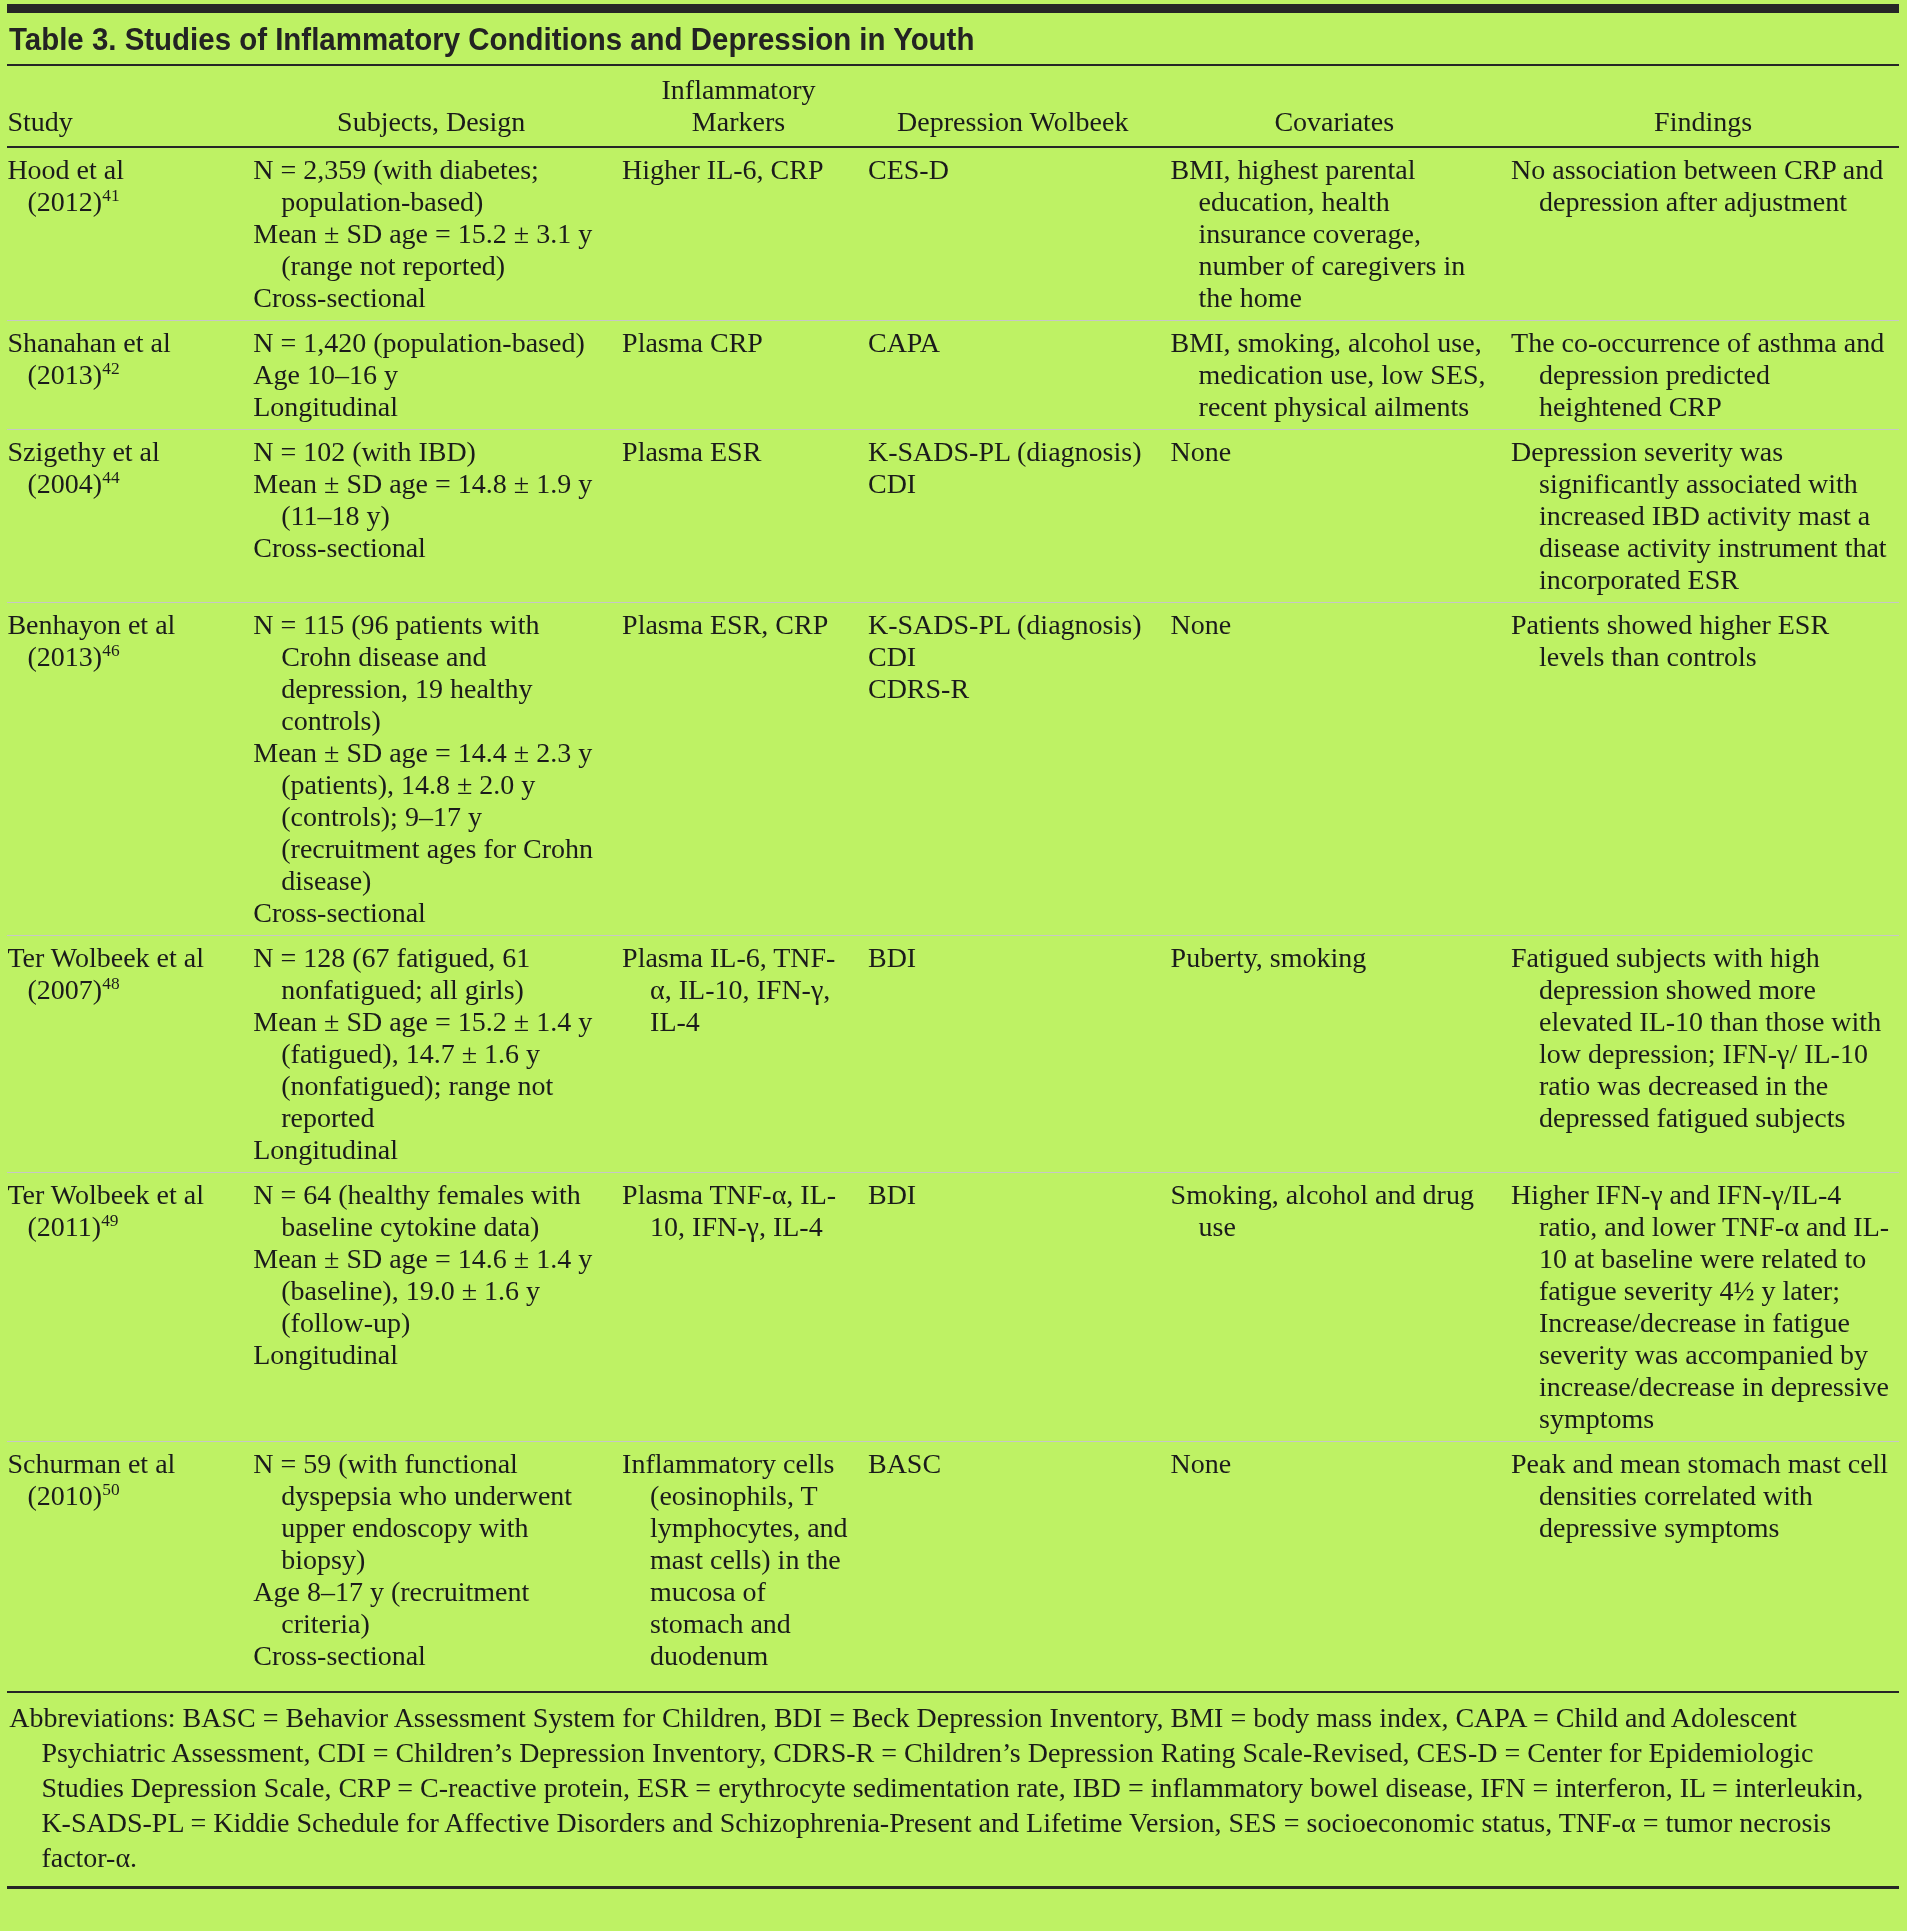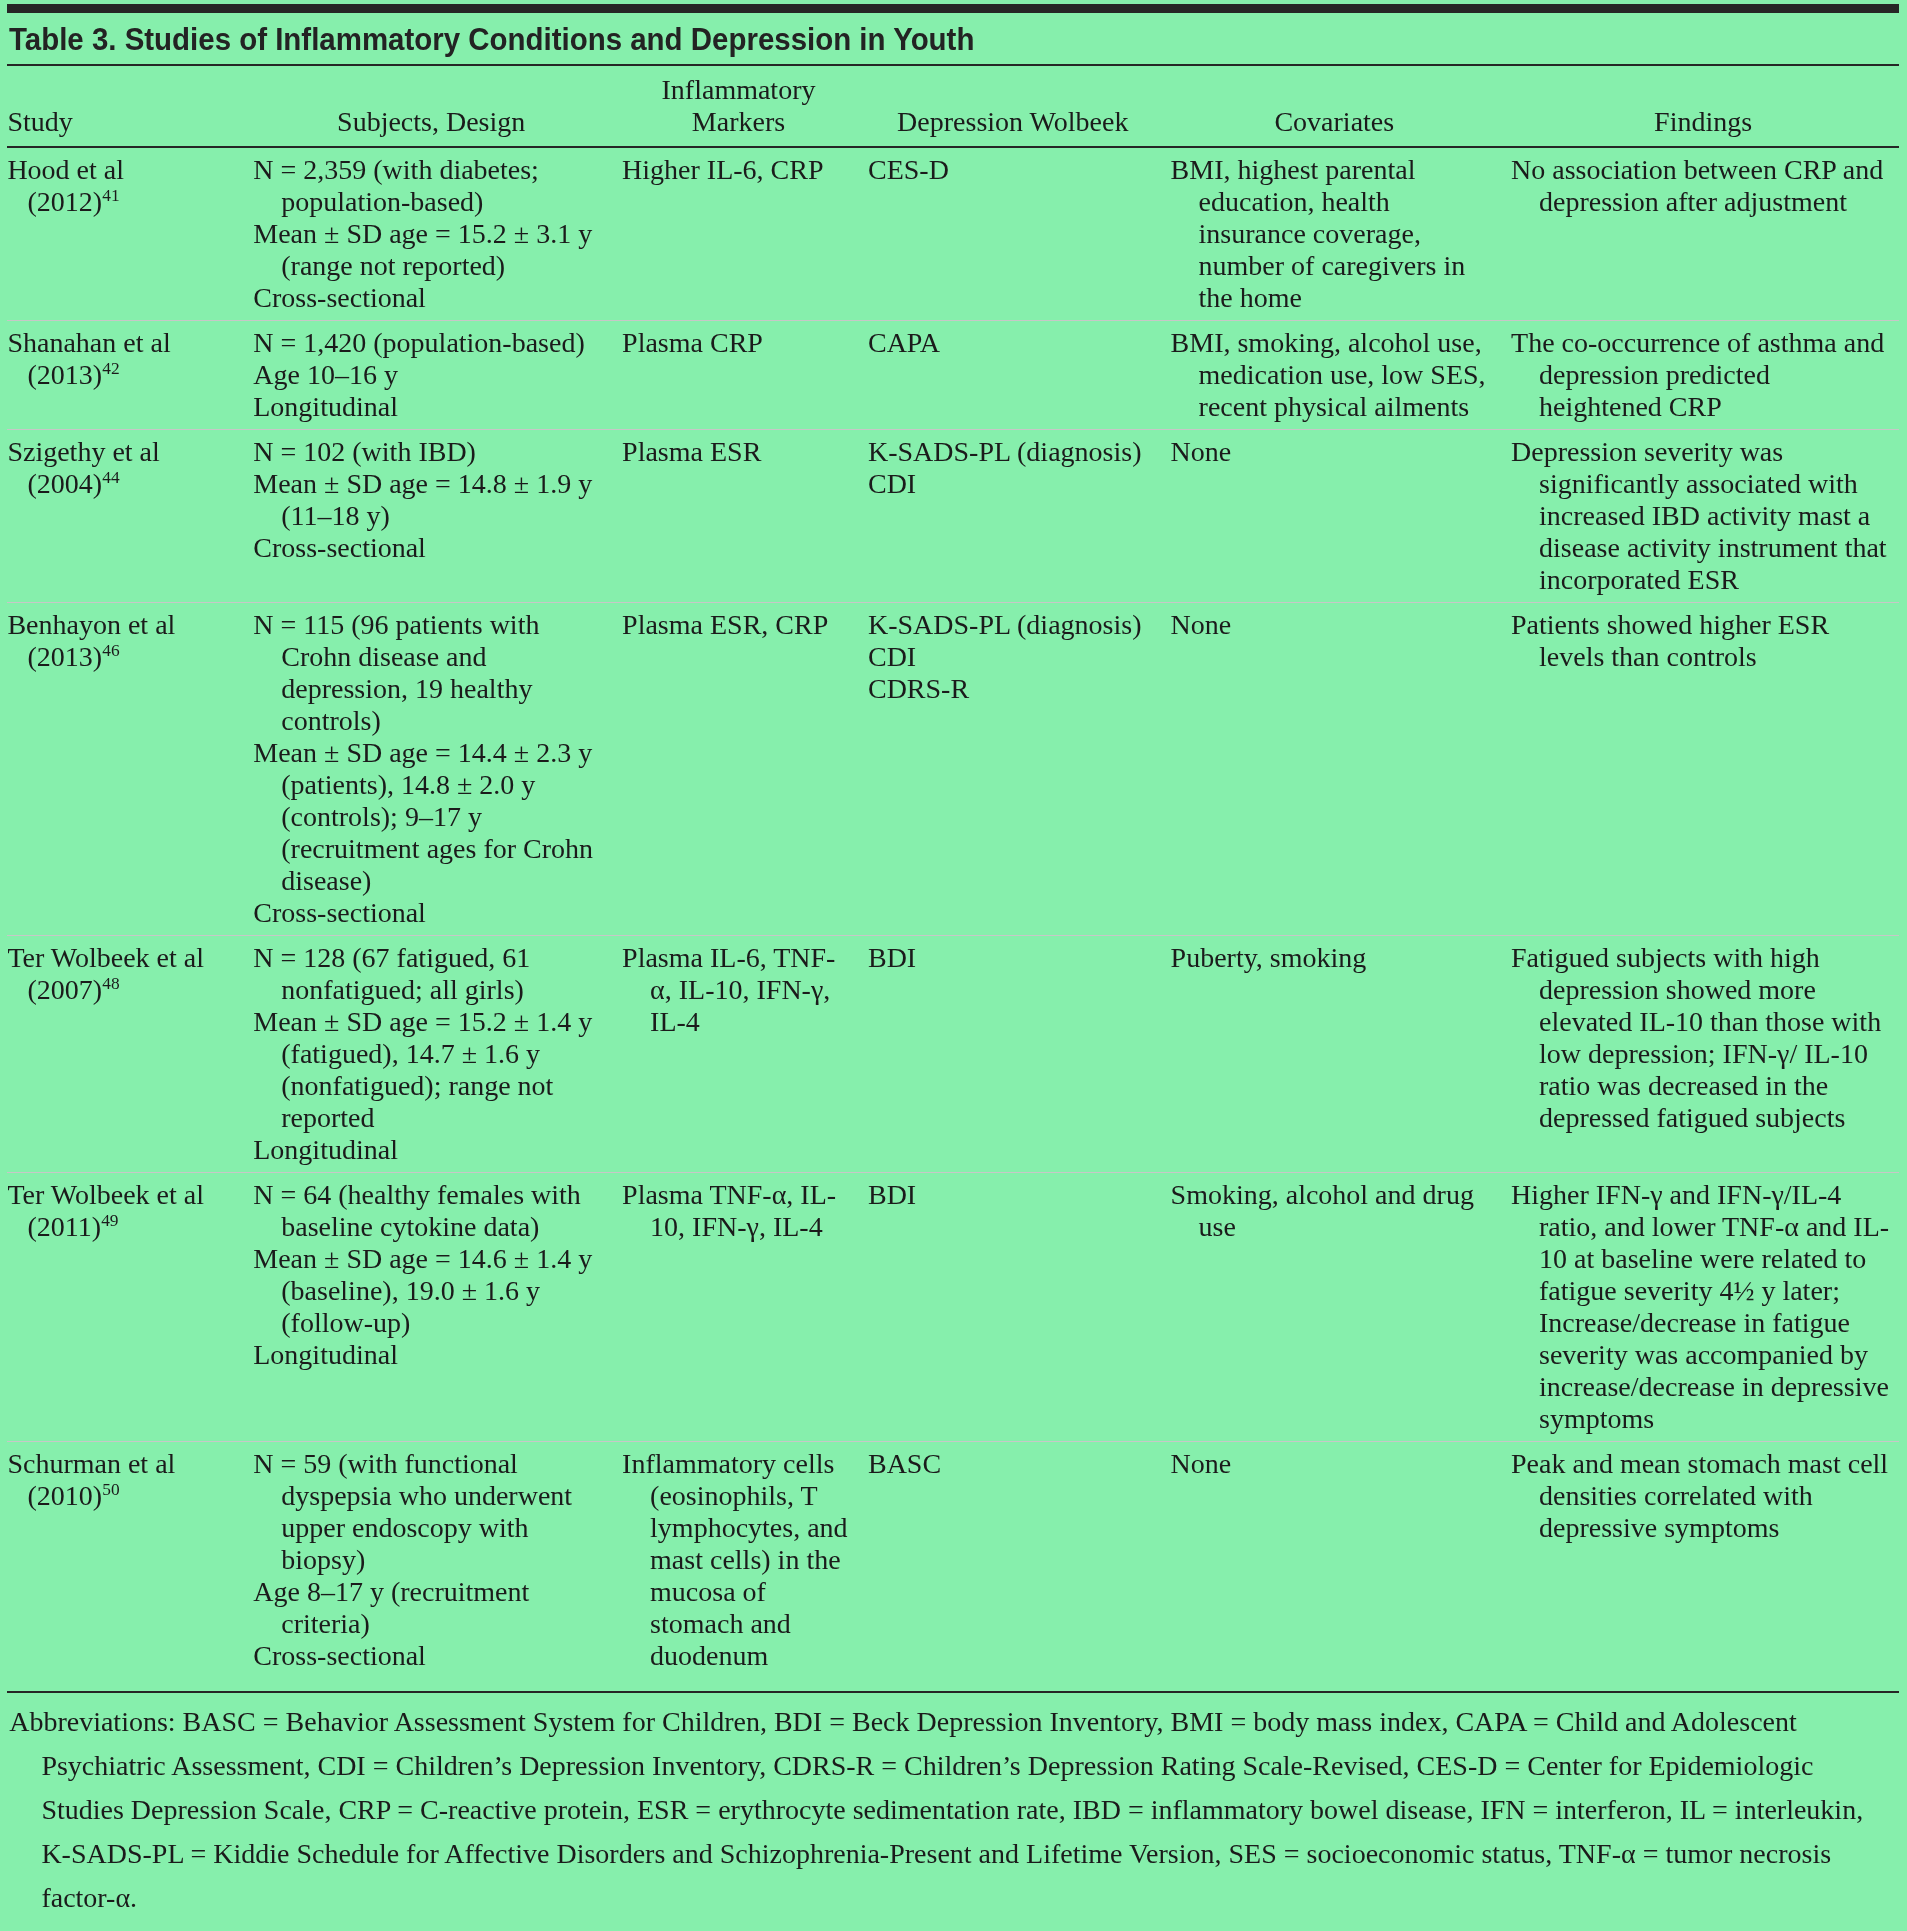--- a/index.html
+++ b/index.html
@@ -1,20 +1,20 @@
 <!DOCTYPE html>
 <html style="font-size:14.8px"><head>
 <meta charset="utf-8">
 <style>
   * { box-sizing: border-box; }
   html, body { margin: 0; padding: 0; background: #ffffff; }
   .page {
     width: 1908px;
     height: 1932px;
-    background: #86efac;
+    background: #bef264;
     color: #1b1b1b;
     font-family: "Liberation Serif", serif;
     font-size: 28px;
     line-height: 32px;
     padding: 3.7px 9.2px 0 7.4px;
     overflow: hidden;
   }
   .top-rule { height: 9.2px; background: #262626; margin-bottom: 8.3px; }
   .table-title {
     font-family: "Liberation Sans", sans-serif;
@@ -45,21 +45,21 @@
     border-bottom: 1.8px solid #c7c7c7;
   }
   td.col-findings { padding-right: 1.8px; margin-left: 42px; }
   tr.last-row td { border-bottom: none; padding-bottom: 19px; }
   .item { padding-left: 1em; text-indent: -1em; }
   .study-year { padding-left: 0.72em; }
   sup { font-size: 0.62em; vertical-align: super; line-height: 0; }
   .footnote-rule { height: 2.8px; background: #262626; }
   .footnote {
     padding: 6.5px 1.8px 7.4px 1.8px;
-    line-height: 44px;
+    line-height: 35px;
   }
   .footnote-text { padding-left: 1.15em; text-indent: -1.15em; }
   .bottom-rule { height: 2.8px; background: #262626; margin-top: 3.7px; }
 </style>
 </head>
 <body>
 
 <div class="page">
 
   <div class="top-rule"></div>

